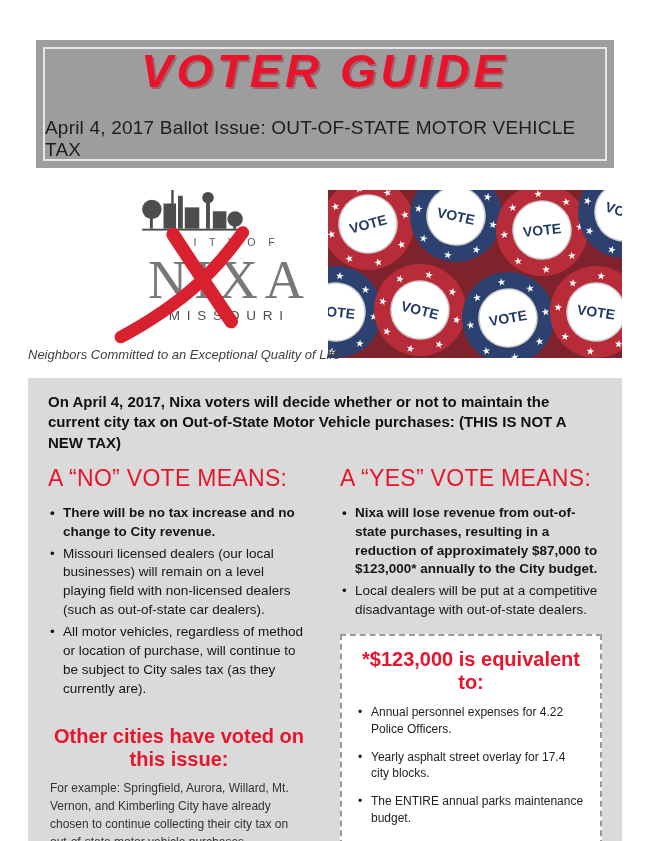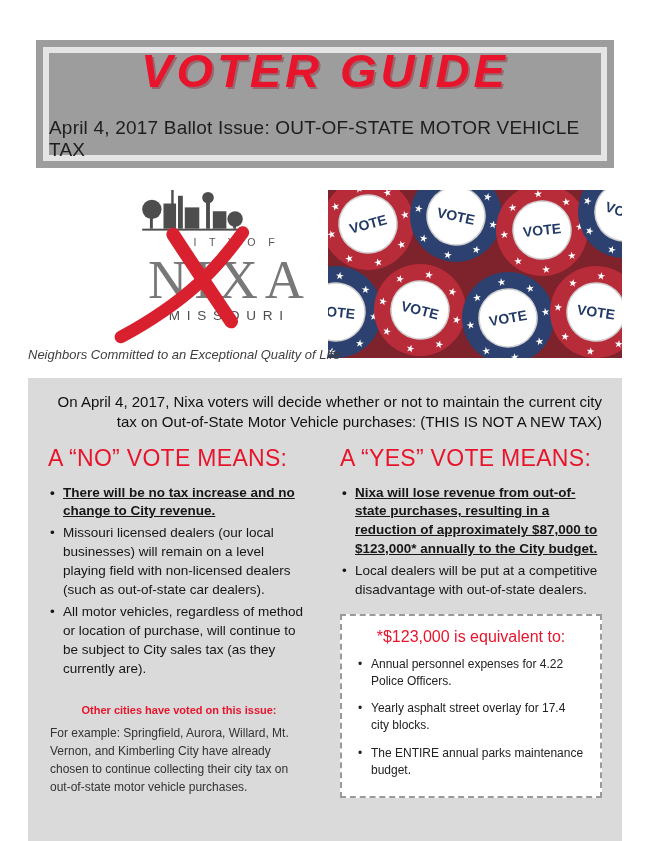--- a/index.html
+++ b/index.html
@@ -2,49 +2,49 @@
 <html><head>
 <meta charset="utf-8">
 <style>
   * { box-sizing: border-box; }
   html,body { margin:0; padding:0; background:#ffffff; }
   body { font-family:"Liberation Sans", sans-serif; }
   .page { position:relative; width:650px; height:841px; background:#ffffff; overflow:hidden; margin:0 auto; }
 
   
   .banner { margin:40px 36px 0 36px; background:#9d9d9d; padding:7px; }
-  .banner-inner { border:6px solid #e5e5e5; height:114px; display:flex; flex-direction:column; align-items:center; justify-content:center;gap:14px; }
+  .banner-inner { border:2px solid #e5e5e5; height:114px; display:flex; flex-direction:column; align-items:center; justify-content:center;gap:14px; }
   .banner-title { margin:0; color:#e8142c; font-size:47px; font-weight:bold; font-style:italic; letter-spacing:4px; line-height:1; text-shadow:2px 2px 0 rgba(140,10,25,.35); }
   .banner-sub { margin:9px 0 0 0; color:#1d1d1d; font-size:19px; letter-spacing:.2px; }
 
   
   .mid { display:flex; margin:16px 28px 10px 28px; height:184px; }
   .logo-block { position:relative; width:300px; height:100%; }
   .logo-svg { display:block; }
   .tagline { position:absolute; left:0; bottom:6px; font-style:italic; font-size:13px; color:#3f3f3f; white-space:nowrap; }
   .photo { margin-left:auto; width:310px; height:168px; margin-top:6px; overflow:hidden; background:#7e222b; }
 
   .nixa-name { font-family:"Liberation Serif", serif; letter-spacing:7px; }
   .logo-small { letter-spacing:5px; }
 
   
   .content { margin:0 28px; background:#dadada; height:463px; padding:14px 20px 16px 20px; }
-  .intro { margin:0 auto; max-width:560px; text-align:right; font-size:15px; line-height:1.35; color:#111; }
+  .intro { margin:0 auto; max-width:560px; text-align:left; font-size:15px; line-height:1.35; color:#111;font-weight:bold; }
   .columns { display:grid; grid-template-columns:1fr 1fr; column-gap:30px; margin-top:8px; }
   .col h2 { margin:4px 0 12px 0; color:#e8142c; font-weight:normal; font-size:23px; letter-spacing:.3px; }
   ul.bullets { list-style:none; margin:0; padding:0 0 0 2px; }
   ul.bullets li { position:relative; padding-left:13px; margin-bottom:3px; font-size:13.5px; line-height:1.4; color:#161616; }
   ul.bullets li::before { content:"\2022"; position:absolute; left:0; top:0; }
-  li.em { font-weight:bold;text-decoration:underline; }
+  li.em { font-weight:bold; }
 
-  .other-cities-head { margin:26px 0 8px 0; text-align:center; color:#e8142c; font-size:11px; font-weight:bold; }
+  .other-cities-head { margin:26px 0 8px 0; text-align:center; color:#e8142c; font-size:20px; font-weight:bold; }
   .other-cities-text { margin:0 2px; font-size:12px; line-height:1.5; color:#333; }
 
   .equiv-box { margin-top:14px; background:#ffffff; border:2px dashed #9a9a9a; padding:10px 14px 6px 14px; }
-  .equiv-head { margin:2px 0 10px 0; text-align:center; color:#e8142c; font-size:16px; font-weight:normal; }
+  .equiv-head { margin:2px 0 10px 0; text-align:center; color:#e8142c; font-size:20px; font-weight:bold; }
   .equiv-box ul.bullets li { font-size:12px; margin-bottom:11px; color:#222; }
 
   .vote-txt { font-family:"Liberation Sans", sans-serif; }
 </style>
 </head>
 <body>
 
 <div class="page">
 
   <div class="banner">

